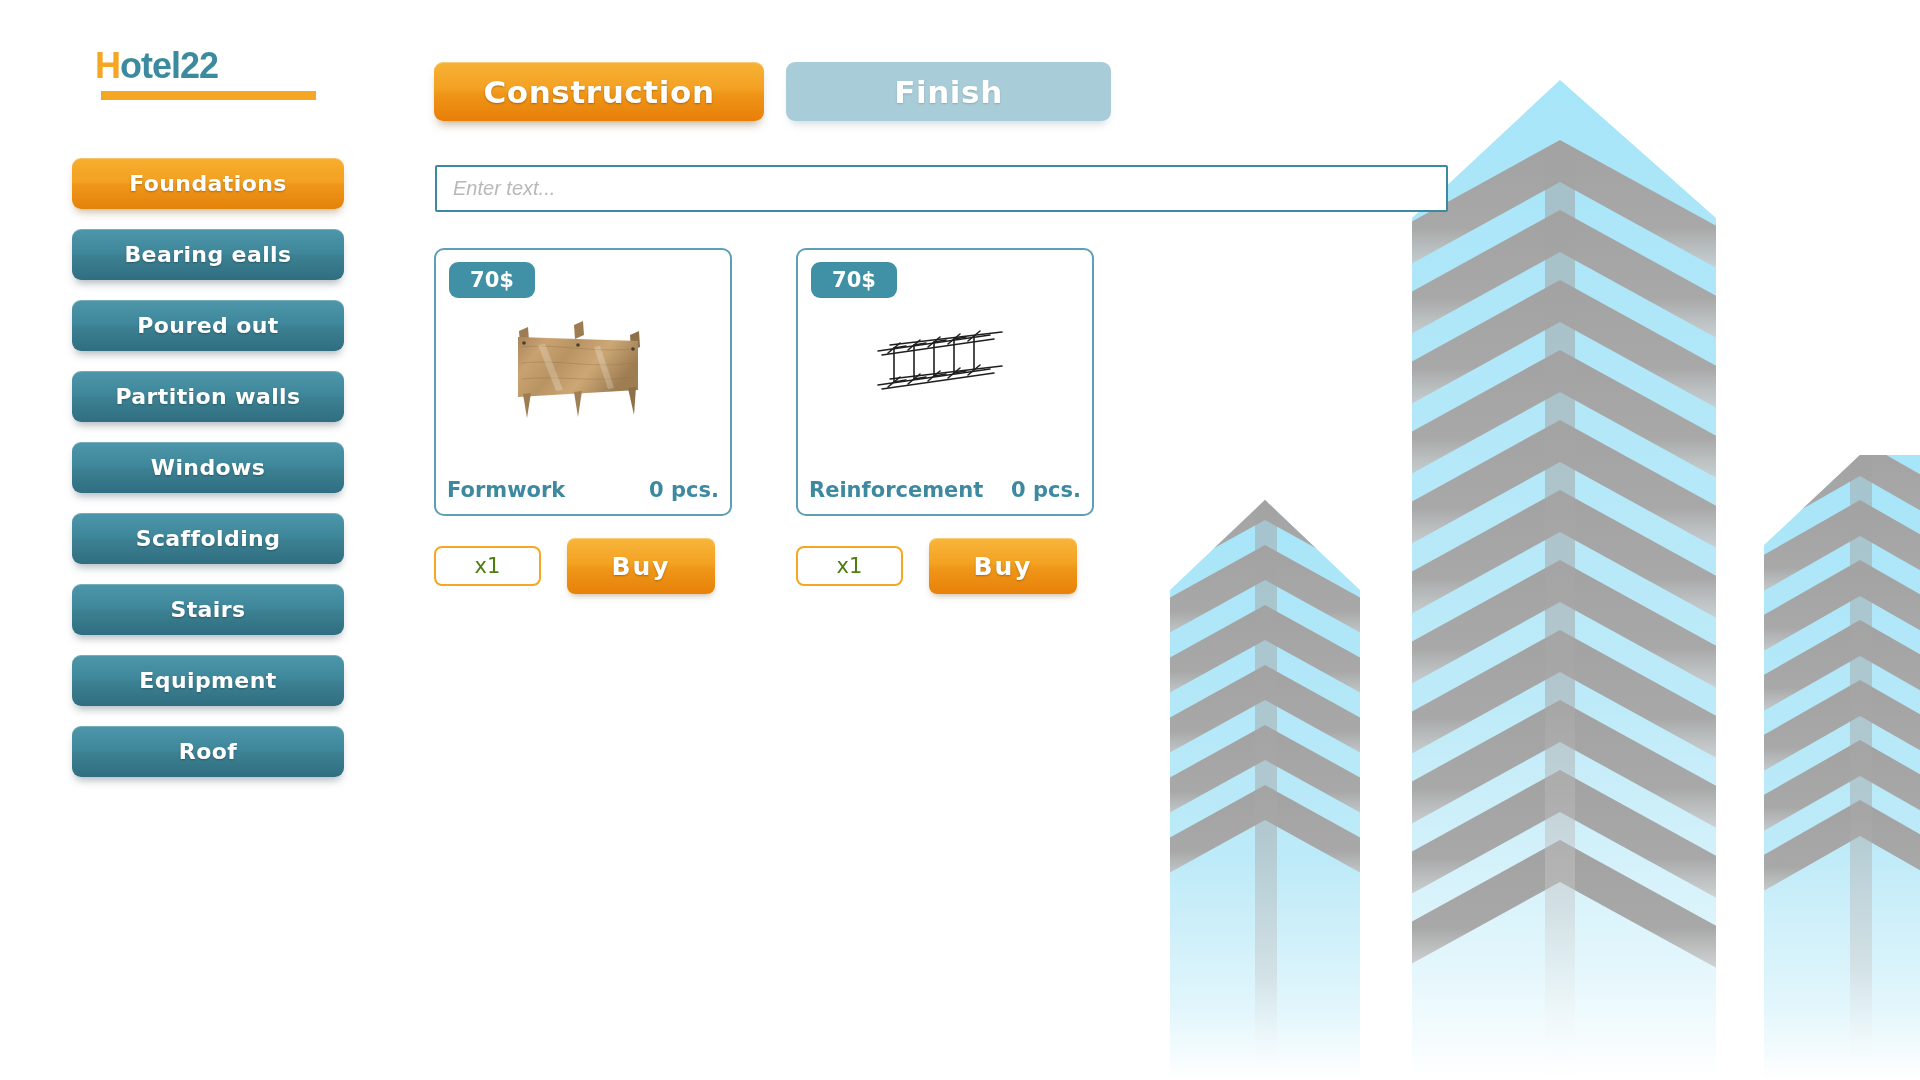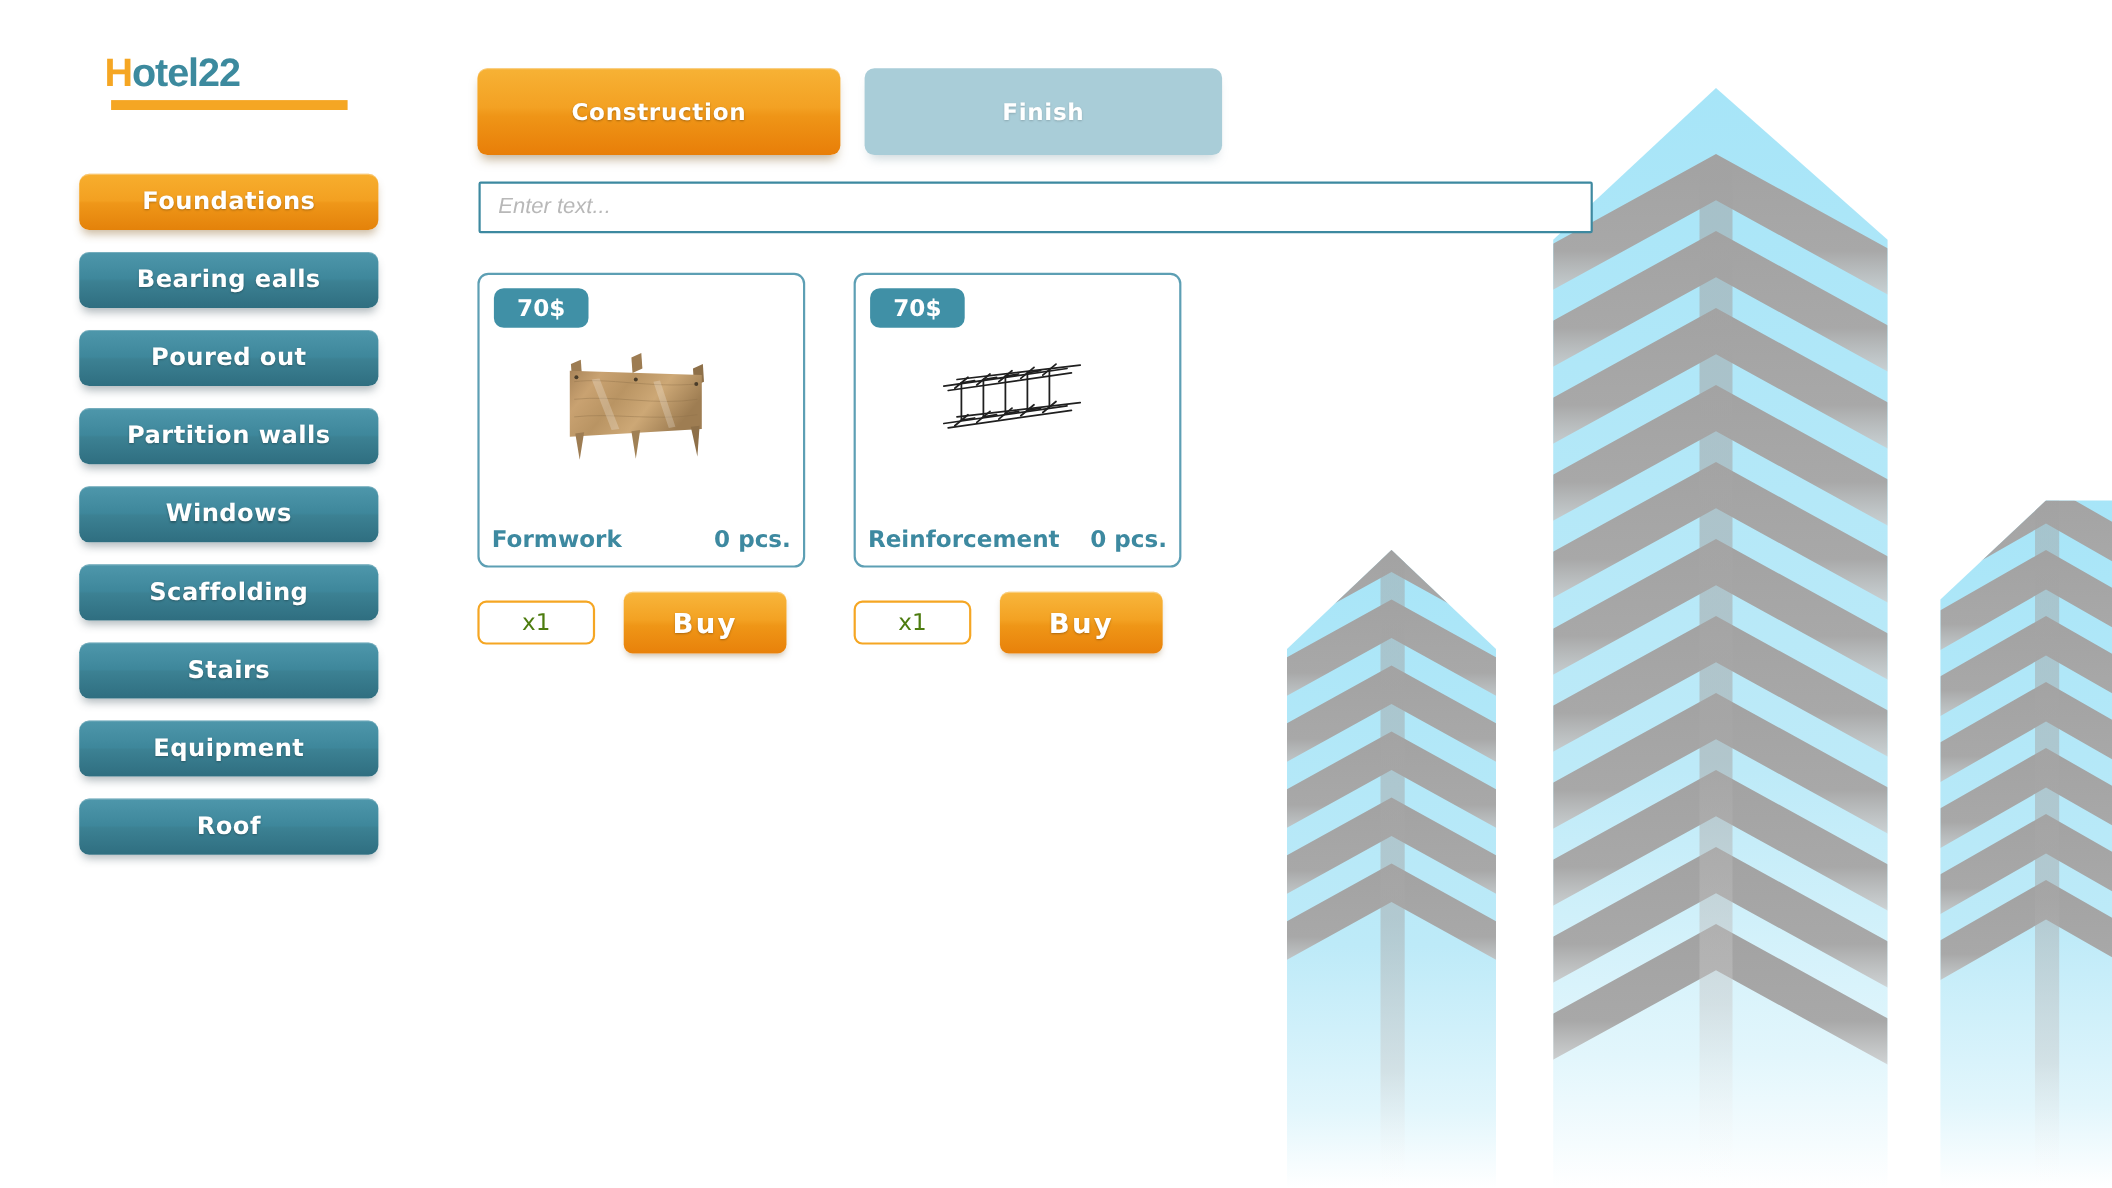--- a/index.html
+++ b/index.html
@@ -96,29 +96,29 @@
   
   #tabs {
     position: absolute;
     left: 434px;
     top: 62px;
     display: flex;
     gap: 22px;
     z-index: 5;
   }
   .tab {
-    height: 79px;
+    height: 59px;
     border-radius: 9px;
     display: flex;
     align-items: center;
     justify-content: center;
     cursor: pointer;
     border: none;
     font-family: "DejaVu Sans", sans-serif;
-    font-size: 21px;
+    font-size: 31px;
     font-weight: bold;
     letter-spacing: 0.6px;
   }
   .tab.construction {
     width: 330px;
     color: #ffffff;
     text-shadow: 0 1px 2px rgba(0,0,0,0.3);
     background: linear-gradient(180deg, #f7b235 0%, #f3a123 45%, #ef9517 55%, #e87e08 100%);
     box-shadow: 0 7px 10px -4px rgba(130,95,40,0.5),
                 inset 0 1px 0 rgba(255,255,255,0.32);
@@ -158,21 +158,21 @@
     color: #b8b8b8;
     font-style: italic;
   }
 
   
   #products {
     position: absolute;
     left: 434px;
     top: 248px;
     display: flex;
-    gap: 44px;
+    gap: 64px;
     z-index: 5;
   }
   .product {
     width: 298px;
     display: flex;
     flex-direction: column;
   }
   .card {
     position: relative;
     width: 298px;

